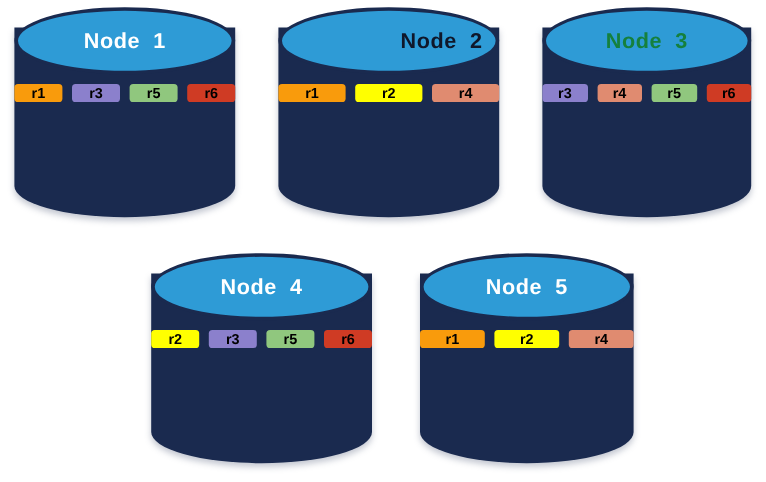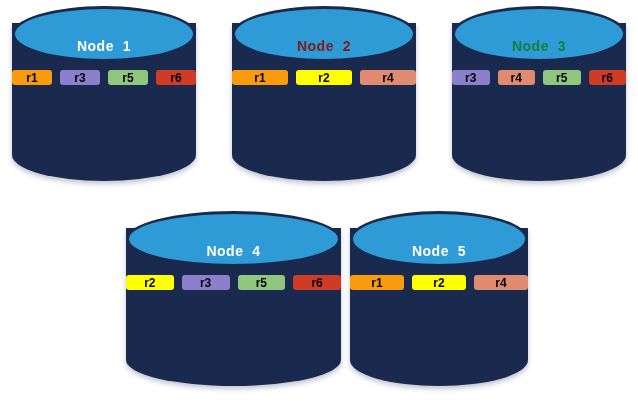--- a/index.html
+++ b/index.html
@@ -52,28 +52,28 @@
     background: #2e9bd6;
     border: 3px solid #1a2a4f;
     border-radius: 50%;
     box-sizing: border-box;
     z-index: 3;
   }
 
   .node-title {
     position: absolute;
     left: 0;
-    top: 12px;
+    top: 0;
     width: 100%;
     height: 56px;
     display: flex;
     align-items: center;
     justify-content: center;
     color: #ffffff;
-    font-size: 14px;
+    font-size: 18px;
     font-weight: bold;
     letter-spacing: 0.5px;
     z-index: 4;
     white-space: pre;
   }
 
   
   .record-list {
     position: absolute;
     left: 0;
@@ -111,39 +111,39 @@
       <div class="record-list">
         <div class="record-bar" style="background: rgb(249, 155, 12);">r1</div>
         <div class="record-bar" style="background: rgb(139, 128, 204);">r3</div>
         <div class="record-bar" style="background: rgb(144, 199, 126);">r5</div>
         <div class="record-bar" style="background: rgb(207, 59, 36);">r6</div>
       </div>
     </div>
     <div class="node" style="left: 232px; top: 6px; width: 184px; height: 175px;">
       <div class="node-body" style="background: rgb(26, 42, 79);"></div>
       <div class="node-lid" style="background: rgb(46, 155, 214); border-color: rgb(26, 42, 79);"></div>
-      <div class="node-title" style="color: #7f1d1d;">Node  2</div>
+      <div class="node-title" style="color: #0f172a; padding-left: 44px;">Node  2</div>
       <div class="record-list">
         <div class="record-bar" style="background: rgb(249, 155, 12);">r1</div>
         <div class="record-bar" style="background: rgb(255, 255, 0);">r2</div>
         <div class="record-bar" style="background: rgb(224, 139, 112);">r4</div>
       </div>
     </div>
     <div class="node" style="left: 452px; top: 6px; width: 174px; height: 175px;">
       <div class="node-body" style="background: rgb(26, 42, 79);"></div>
       <div class="node-lid" style="background: rgb(46, 155, 214); border-color: rgb(26, 42, 79);"></div>
       <div class="node-title" style="color: #15803d;">Node  3</div>
       <div class="record-list">
         <div class="record-bar" style="background: rgb(139, 128, 204);">r3</div>
         <div class="record-bar" style="background: rgb(224, 139, 112);">r4</div>
         <div class="record-bar" style="background: rgb(144, 199, 126);">r5</div>
         <div class="record-bar" style="background: rgb(207, 59, 36);">r6</div>
       </div>
     </div>
-    <div class="node" style="left: 126px; top: 211px; width: 184px; height: 175px; padding-left: 31px;">
+    <div class="node" style="left: 126px; top: 211px; width: 184px; height: 175px;">
       <div class="node-body" style="background: rgb(26, 42, 79);"></div>
       <div class="node-lid" style="background: rgb(46, 155, 214); border-color: rgb(26, 42, 79);"></div>
       <div class="node-title" style="color: rgb(255, 255, 255);">Node  4</div>
       <div class="record-list">
         <div class="record-bar" style="background: rgb(255, 255, 0);">r2</div>
         <div class="record-bar" style="background: rgb(139, 128, 204);">r3</div>
         <div class="record-bar" style="background: rgb(144, 199, 126);">r5</div>
         <div class="record-bar" style="background: rgb(207, 59, 36);">r6</div>
       </div>
     </div>

